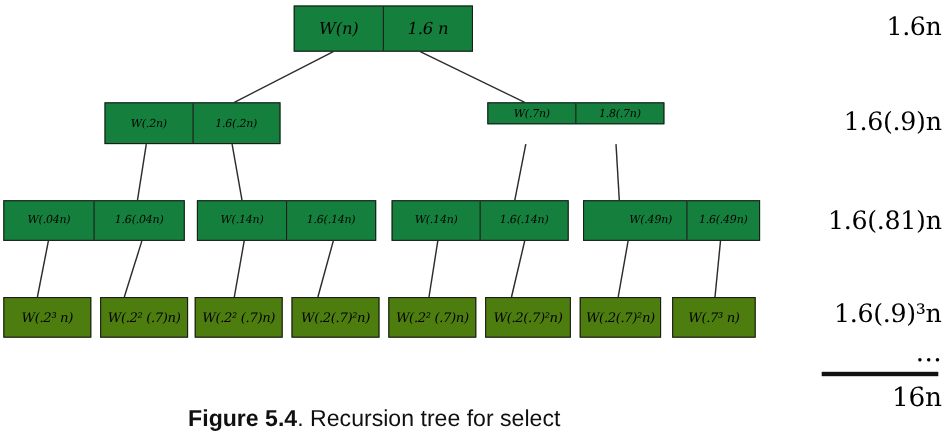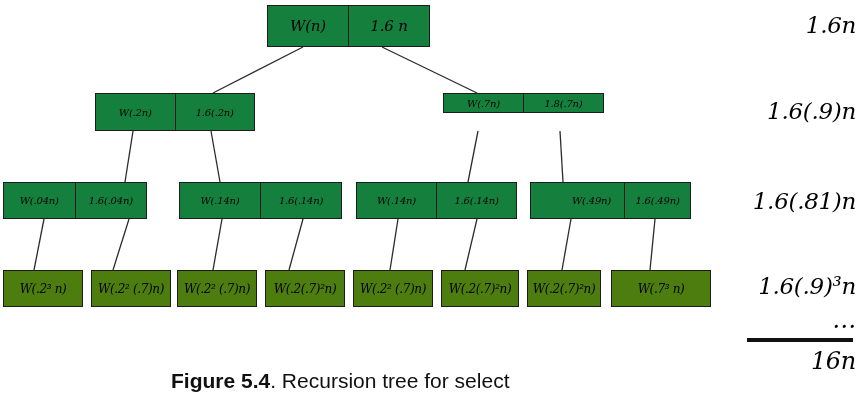--- a/index.html
+++ b/index.html
@@ -45,21 +45,20 @@
     justify-content: center;
     font-style: italic;
     white-space: nowrap;
     letter-spacing: -0.35px;
     font-size: 12px;
   }
   .ann {
     position: absolute;
     right: 2px;
     text-align: right;
-    font-style: italic;
     font-size: 23px;
     white-space: nowrap;
     letter-spacing: -0.3px;
   }
   .sum-rule {
     position: absolute;
     left: 747px;
     top: 338px;
     width: 106px;
     height: 4px;
@@ -109,21 +108,21 @@
 
   <div class="dbox f14" style="left:95px;top:93px;width:160px;height:38px;">
     <div class="cell">W(.2n)</div>
     <div class="cell">1.6(.2n)</div>
   </div>
   <div class="dbox f14" style="left:443px;top:93px;width:161px;height:20px;">
     <div class="cell">W(.7n)</div>
     <div class="cell">1.8(.7n)</div>
   </div>
 
-  <div class="dbox f14" style="left:3px;top:182px;width:144px;height:37px;">
+  <div class="dbox f14" style="left:3px;top:182px;width:165px;height:37px;">
     <div class="cell">W(.04n)</div>
     <div class="cell">1.6(.04n)</div>
   </div>
   <div class="dbox f14" style="left:179px;top:182px;width:163px;height:37px;">
     <div class="cell">W(.14n)</div>
     <div class="cell">1.6(.14n)</div>
   </div>
   <div class="dbox f14" style="left:356px;top:182px;width:161px;height:37px;">
     <div class="cell">W(.14n)</div>
     <div class="cell">1.6(.14n)</div>
@@ -133,21 +132,21 @@
     <div class="cell">1.6(.49n)</div>
   </div>
 
   <div class="sbox" style="left:3px;top:270px;width:80px;height:37px;">W(.2³ n)</div>
   <div class="sbox" style="left:91px;top:270px;width:80px;height:37px;">W(.2² (.7)n)</div>
   <div class="sbox" style="left:177px;top:270px;width:80px;height:37px;">W(.2² (.7)n)</div>
   <div class="sbox" style="left:265px;top:270px;width:80px;height:37px;">W(.2(.7)²n)</div>
   <div class="sbox" style="left:353px;top:270px;width:80px;height:37px;">W(.2² (.7)n)</div>
   <div class="sbox" style="left:441px;top:270px;width:78px;height:37px;">W(.2(.7)²n)</div>
   <div class="sbox" style="left:527px;top:270px;width:74px;height:37px;">W(.2(.7)²n)</div>
-  <div class="sbox" style="left:611px;top:270px;width:100px;height:37px;">W(.7³ n)</div>
+  <div class="sbox" style="left:611px;top:270px;width:76px;height:37px;">W(.7³ n)</div>
 
   <div class="ann" style="top:12px;">1.6n</div>
   <div class="ann" style="top:98px;">1.6(.9)n</div>
   <div class="ann" style="top:188px;">1.6(.81)n</div>
   <div class="ann" style="top:273px;">1.6(.9)³n</div>
   <div class="ann" style="top:306px;font-size:24px;">…</div>
   <div class="sum-rule"></div>
   <div class="ann" style="top:347px;font-size:24px;">16n</div>
 
   <div class="caption">

